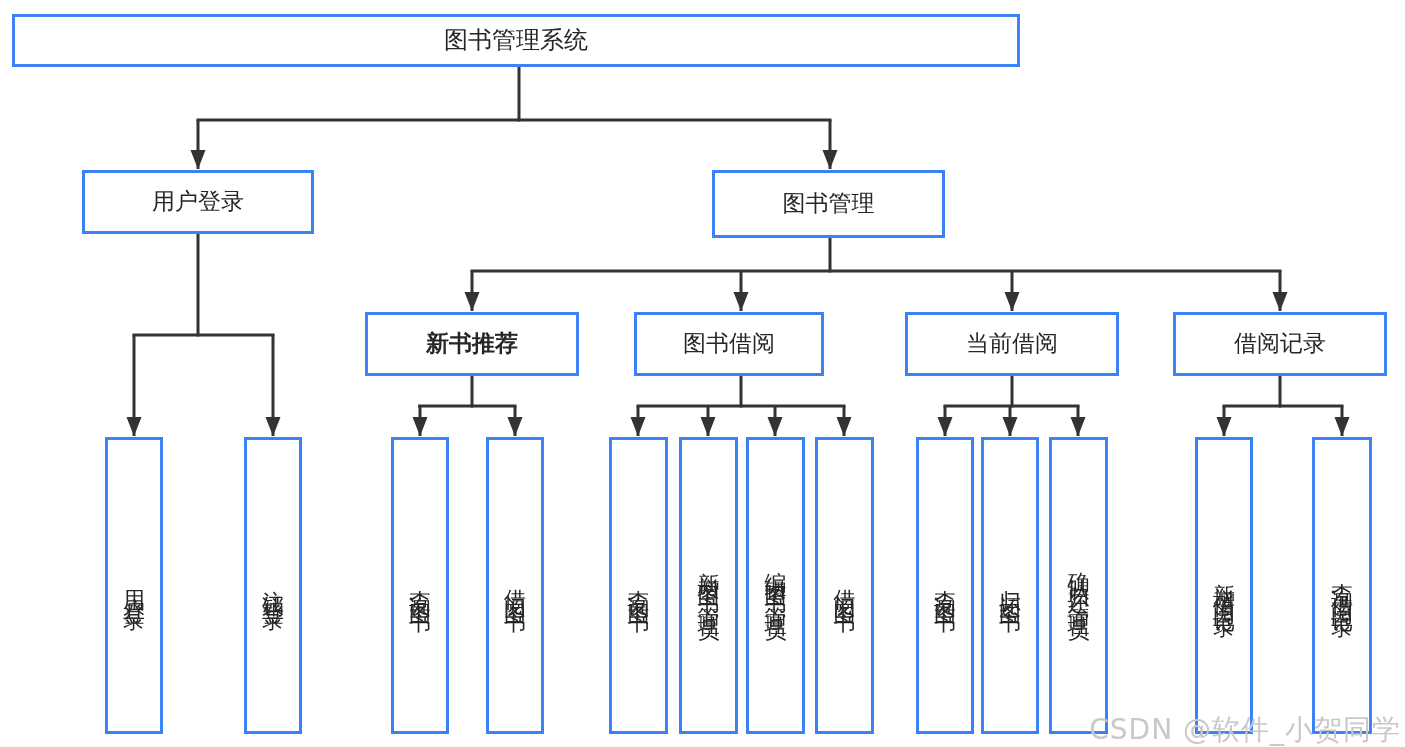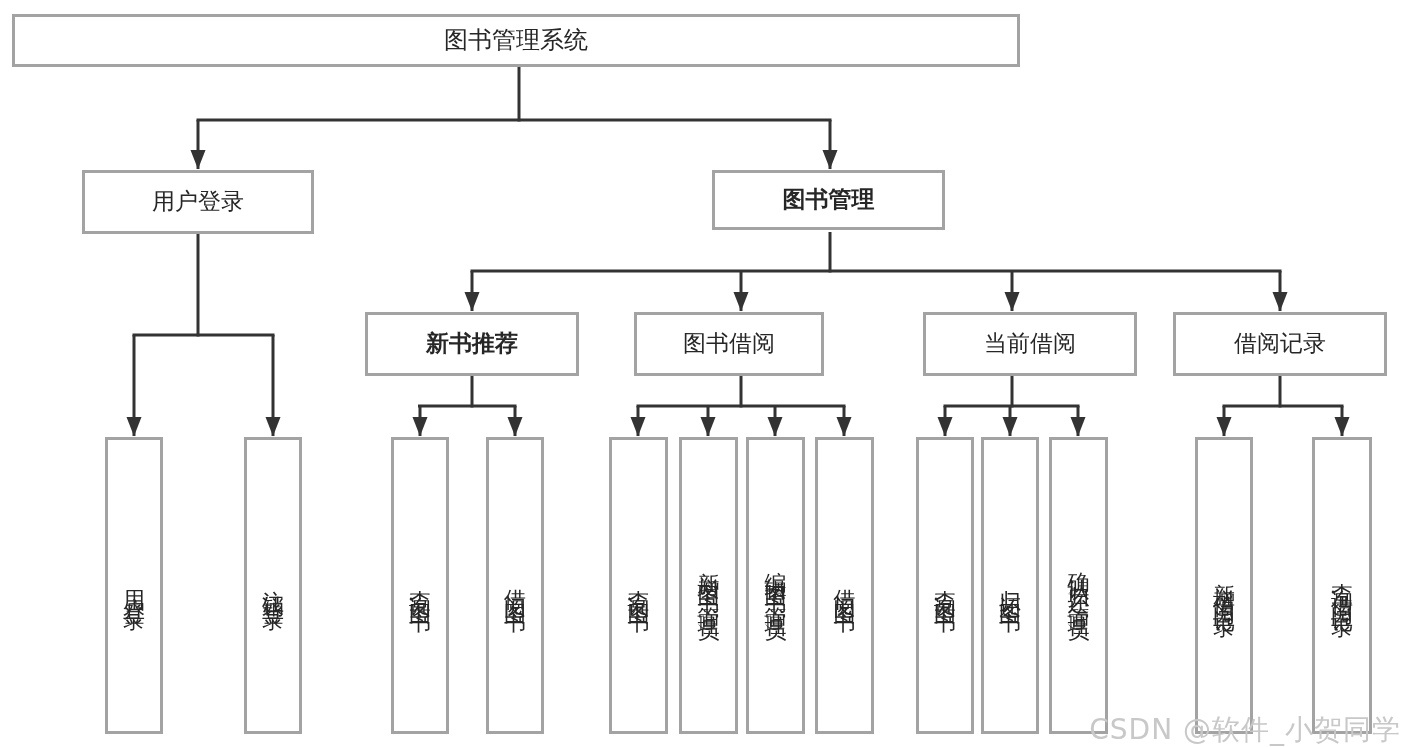--- a/index.html
+++ b/index.html
@@ -15,21 +15,21 @@
     position: absolute;
     left: 0; top: 0;
     width: 1405px; height: 747px;
     z-index: 1;
   }
   .ln { stroke: #333333; stroke-width: 3; fill: none; }
   .node {
     position: absolute;
     box-sizing: border-box;
     background: #ffffff;
-    border: 3px solid #a3a3a3;
+    border: 3px solid #3b82f6;
     color: #262626;
     display: flex;
     align-items: center;
     justify-content: center;
     text-align: center;
     z-index: 2;
   }
   .h { font-size: 23px; line-height: 1.2; }
   .root-box { font-size: 24px; }
   .v {
@@ -113,25 +113,25 @@
       <line class="ln" x1="1280" y1="374" x2="1280" y2="407.5"></line>
       <line class="ln" x1="1222.5" y1="406" x2="1343.5" y2="406"></line>
       <line class="ln" x1="1224" y1="406" x2="1224" y2="436" marker-end="url(#arrow)"></line>
       <line class="ln" x1="1342" y1="406" x2="1342" y2="436" marker-end="url(#arrow)"></line>
     </g>
   </svg>
 
   <div class="node h root-box" style="left:12px; top:14px; width:1008px; height:53px;">图书管理系统</div>
 
   <div class="node h" style="left:82px; top:170px; width:232px; height:64px;">用户登录</div>
-  <div class="node h" style="left:712px; top:170px; width:233px; height:60px;font-weight:bold;">图书管理</div>
+  <div class="node h" style="left:712px; top:170px; width:233px; height:68px;">图书管理</div>
 
   <div class="node h" style="left:365px; top:312px; width:214px; height:64px;font-weight:bold;">新书推荐</div>
   <div class="node h" style="left:634px; top:312px; width:190px; height:64px;">图书借阅</div>
-  <div class="node h" style="left:905px; top:312px; width:214px; height:64px;margin-left:18px;">当前借阅</div>
+  <div class="node h" style="left:905px; top:312px; width:214px; height:64px;">当前借阅</div>
   <div class="node h" style="left:1173px; top:312px; width:214px; height:64px;">借阅记录</div>
 
   <div class="node v" style="left:105px; top:437px; width:58px; height:297px;">用户登录</div>
   <div class="node v" style="left:244px; top:437px; width:58px; height:297px;">注销登录</div>
 
   <div class="node v" style="left:391px; top:437px; width:58px; height:297px;">查询图书</div>
   <div class="node v" style="left:486px; top:437px; width:58px; height:297px;">借阅图书</div>
 
   <div class="node v" style="left:609px; top:437px; width:59px; height:297px;">查询图书</div>
   <div class="node v" style="left:679px; top:437px; width:59px; height:297px;">新增图书（管理员）</div>

